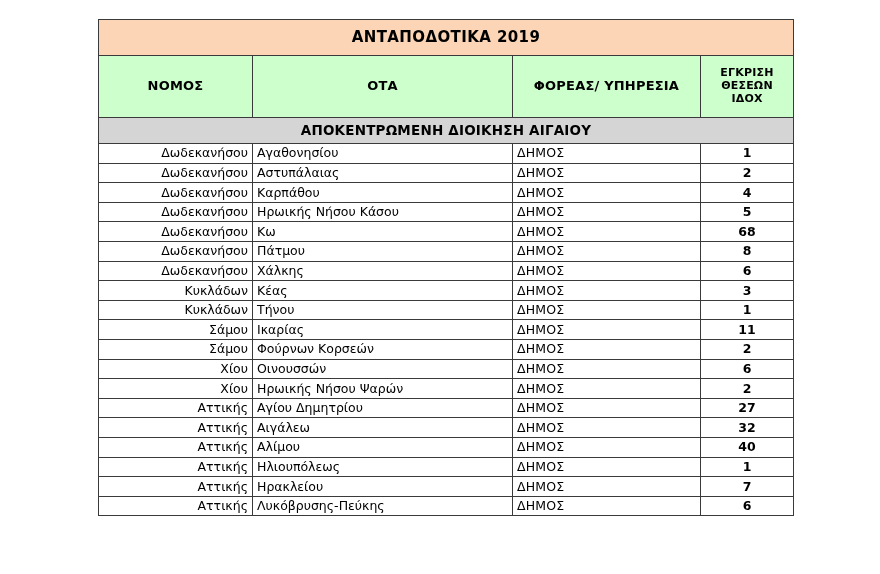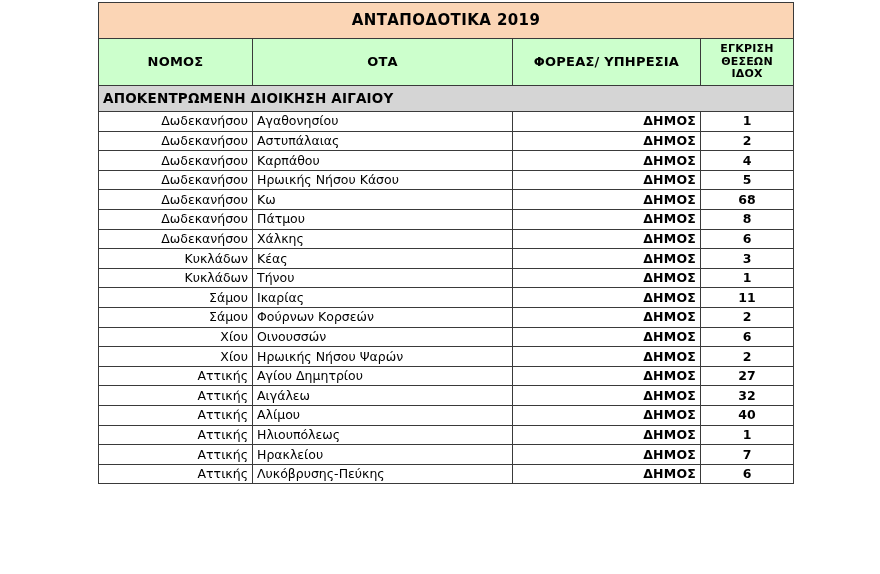--- a/index.html
+++ b/index.html
@@ -17,21 +17,21 @@
   #page {
     position: relative;
     width: 880px;
     height: 574px;
     background: #ffffff;
   }
 
   #table-wrap {
     position: absolute;
     left: 98px;
-    top: 2px;
+    top: 19px;
     width: 695px;
   }
 
   table.sheet {
     border-collapse: collapse;
     table-layout: fixed;
     width: 695px;
     background: #ffffff;
   }
 
@@ -59,58 +59,59 @@
     height: 36px;
     text-align: center;
     font-weight: bold;
     font-size: 15px;
     letter-spacing: 0.4px;
   }
 
   
   tr.head-row td {
     background: #ccffcc;
-    height: 47px;
+    height: 62px;
     text-align: center;
     font-weight: bold;
     font-size: 13px;
     letter-spacing: 0.2px;
   }
   tr.head-row td.stacked {
     font-size: 11px;
     line-height: 1.18;
     white-space: normal;
   }
 
   
   tr.section-row td {
     background: #d5d5d5;
     height: 26px;
+    text-align: center;
     font-weight: bold;
     font-size: 13.5px;
     letter-spacing: 0.2px;
   }
 
   
   tr.data-row td {
     height: 19.6px;
   }
   td.cell-nomos {
     text-align: right;
     font-size: 12.5px;
   }
   td.cell-ota {
     text-align: left;
     font-weight: normal;
     font-size: 12.5px;
     padding-left: 8px;
   }
   td.cell-foreas {
-    text-align: right;
-    font-weight: bold;
+    text-align: left;
+    font-weight: normal;
     font-size: 12px;
     letter-spacing: 0.2px;
   }
   td.cell-theseis {
     text-align: center;
     font-weight: bold;
     font-size: 12.5px;
   }
 </style>
 </head>

